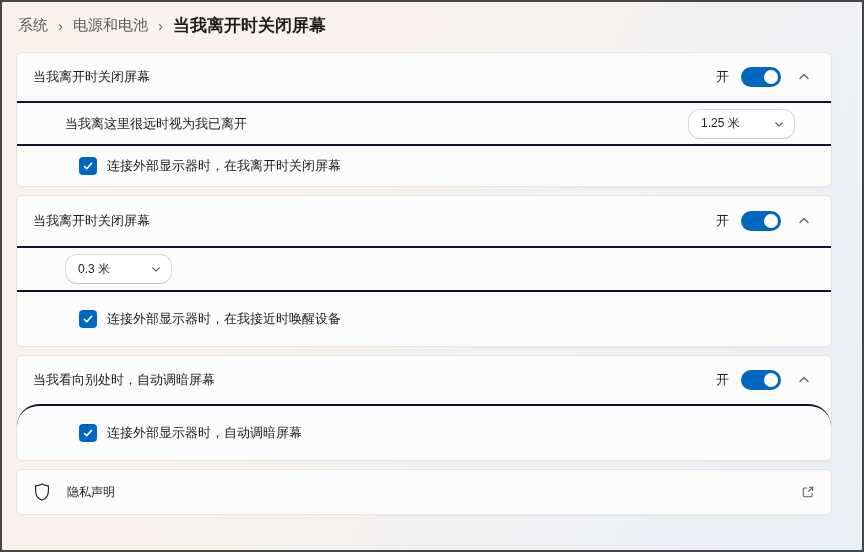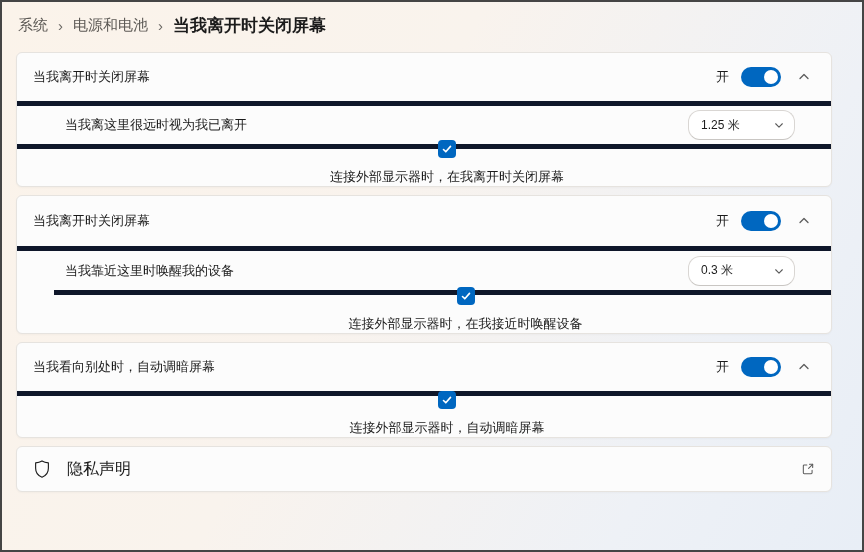--- a/index.html
+++ b/index.html
@@ -15,24 +15,24 @@
   .crumb { font-size:15px; color:#5c5955; cursor:pointer; }
   .crumb.current { font-size:17px; font-weight:bold; color:#1b1b1b; }
   .sep { color:#6b6864; font-size:15px; padding-bottom:1px; }
   .card {
     width:816px; margin:0 0 8px 14px;
     background:#fcfcfc; border:1px solid #e6e3df; border-radius:6px;
     overflow:hidden;
     box-shadow:0 1px 2px rgba(0,0,0,0.03);
   }
   .row { display:flex; align-items:center; justify-content:space-between; padding:0 16px; }
-  .row + .row { border-top:5px solid #0f172a; }
+  .row + .row { border-top:2px solid #0f172a; }
   .header-row { height:48px; cursor:pointer; }
   .sub-row { height:43px; padding-left:48px; padding-right:36px; }
-  .check-row { height:42px; justify-content:flex-end; gap:10px; padding-left:62px; cursor:pointer;flex-direction:column; }
+  .check-row { height:42px; justify-content:flex-start; gap:10px; padding-left:62px; cursor:pointer; }
   .row-title { font-size:13px; color:#1b1b1b; }
   .controls { display:flex; align-items:center; gap:12px; }
   .toggle-label { font-size:13px; color:#1b1b1b; }
   .toggle { width:40px; height:20px; border-radius:10px; background:#0067C0; position:relative; cursor:pointer; flex:0 0 auto; }
   .toggle .knob { position:absolute; top:3px; right:3px; width:14px; height:14px; border-radius:50%; background:#ffffff; }
   .chev-btn { width:22px; height:22px; display:flex; align-items:center; justify-content:center; cursor:pointer; }
   .dropdown {
     display:flex; align-items:center; justify-content:space-between;
     width:107px; height:30px; padding:0 10px 0 12px;
     background:#ffffff; border:1px solid #d9d6d3; border-bottom-color:#c9c6c3;
@@ -43,21 +43,21 @@
     display:flex; align-items:center; justify-content:center; flex:0 0 auto; cursor:pointer;
   }
   .check-label { font-size:13px; color:#1b1b1b; }
   .privacy-card {
     width:816px; margin-left:14px; height:46px;
     background:#fcfcfc; border:1px solid #e6e3df; border-radius:6px;
     display:flex; align-items:center; gap:16px; padding:0 16px; cursor:pointer;
     box-shadow:0 1px 2px rgba(0,0,0,0.03);
   }
   .privacy-text { display:flex; flex-direction:column; gap:2px; flex:1 1 auto; }
-  .privacy-title { font-size:16px; color:#1b1b1b; }
+  .privacy-title { font-size:12px; color:#1b1b1b; }
   .privacy-desc { font-size:12px; color:#5f5d5a; }
   svg { display:block; }
 </style>
 </head>
 <body>
 
 <div class="window">
 
   <div class="breadcrumb">
     <span class="crumb">系统</span>
@@ -112,31 +112,30 @@
             <div class="knob"></div>
           </div>
         <span class="chev-btn">
           <svg width="12" height="12" viewBox="0 0 12 12">
               <path d="M2 7.5 L6 3.5 L10 7.5" stroke="#5c5c5c" stroke-width="1.3" fill="none" stroke-linecap="round" stroke-linejoin="round"></path>
             </svg>
         </span>
       </div>
     </div>
     <div class="row sub-row" style="height:44px;">
-      <span class="row-title">当我靠近这里时唤醒我的设备</span>
       <div class="dropdown">
         <span>0.3 米</span>
         <span>
           <svg width="10" height="10" viewBox="0 0 12 12">
               <path d="M2 4.5 L6 8.5 L10 4.5" stroke="#5c5c5c" stroke-width="1.3" fill="none" stroke-linecap="round" stroke-linejoin="round"></path>
             </svg>
         </span>
       </div>
     </div>
-    <div class="row check-row" style="height:43px;margin-left:37px;">
+    <div class="row check-row" style="height:56px;">
       <span class="checkbox">
         <svg width="12" height="12" viewBox="0 0 12 12">
             <path d="M2.5 6.5 L4.8 8.8 L9.5 3.4" stroke="#ffffff" stroke-width="1.6" fill="none" stroke-linecap="round" stroke-linejoin="round"></path>
           </svg>
       </span>
       <span class="check-label">连接外部显示器时，在我接近时唤醒设备</span>
     </div>
   </div>
 
   <div class="card">
@@ -147,21 +146,21 @@
         <div class="toggle">
             <div class="knob"></div>
           </div>
         <span class="chev-btn">
           <svg width="12" height="12" viewBox="0 0 12 12">
               <path d="M2 7.5 L6 3.5 L10 7.5" stroke="#5c5c5c" stroke-width="1.3" fill="none" stroke-linecap="round" stroke-linejoin="round"></path>
             </svg>
         </span>
       </div>
     </div>
-    <div class="row check-row" style="height:46px;">
+    <div class="row check-row" style="height:56px;border-radius:22px;">
       <span class="checkbox">
         <svg width="12" height="12" viewBox="0 0 12 12">
             <path d="M2.5 6.5 L4.8 8.8 L9.5 3.4" stroke="#ffffff" stroke-width="1.6" fill="none" stroke-linecap="round" stroke-linejoin="round"></path>
           </svg>
       </span>
       <span class="check-label">连接外部显示器时，自动调暗屏幕</span>
     </div>
   </div>
 
   <div class="privacy-card">

